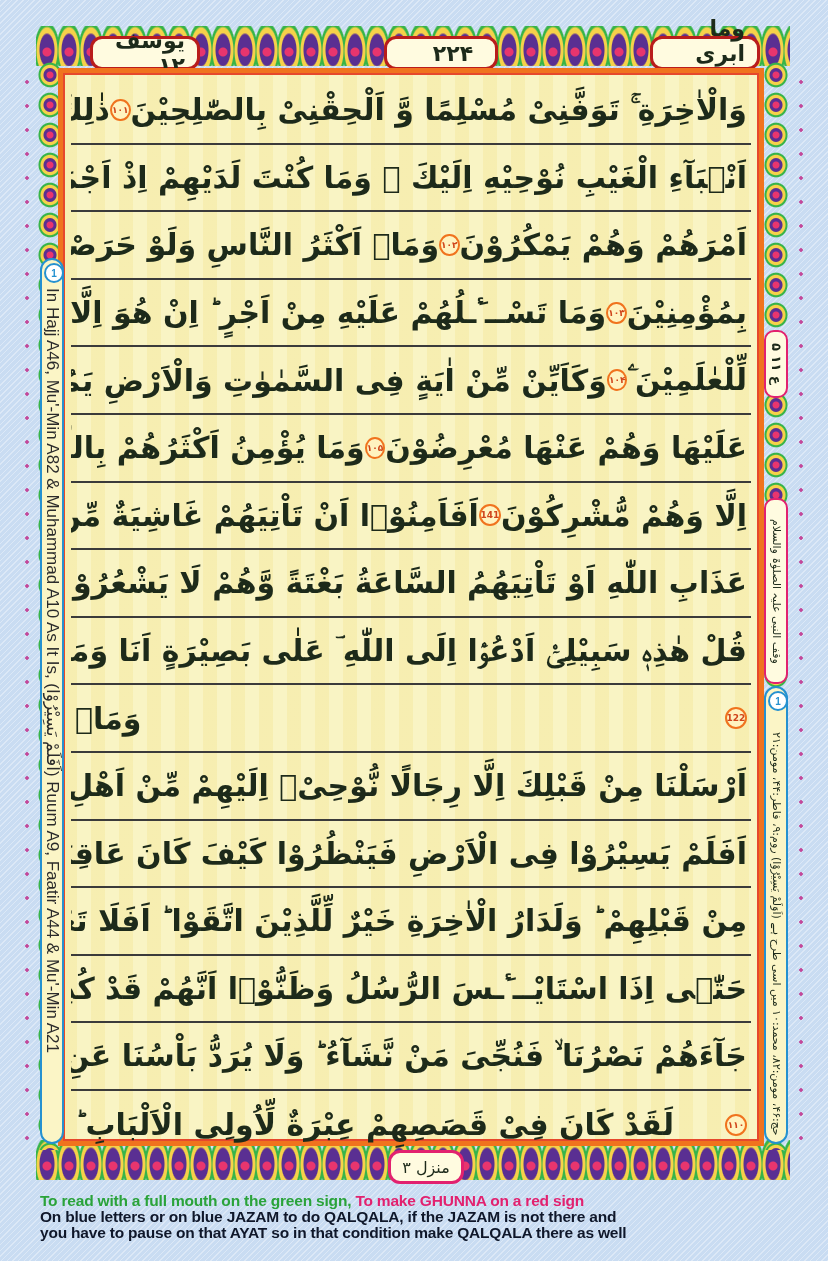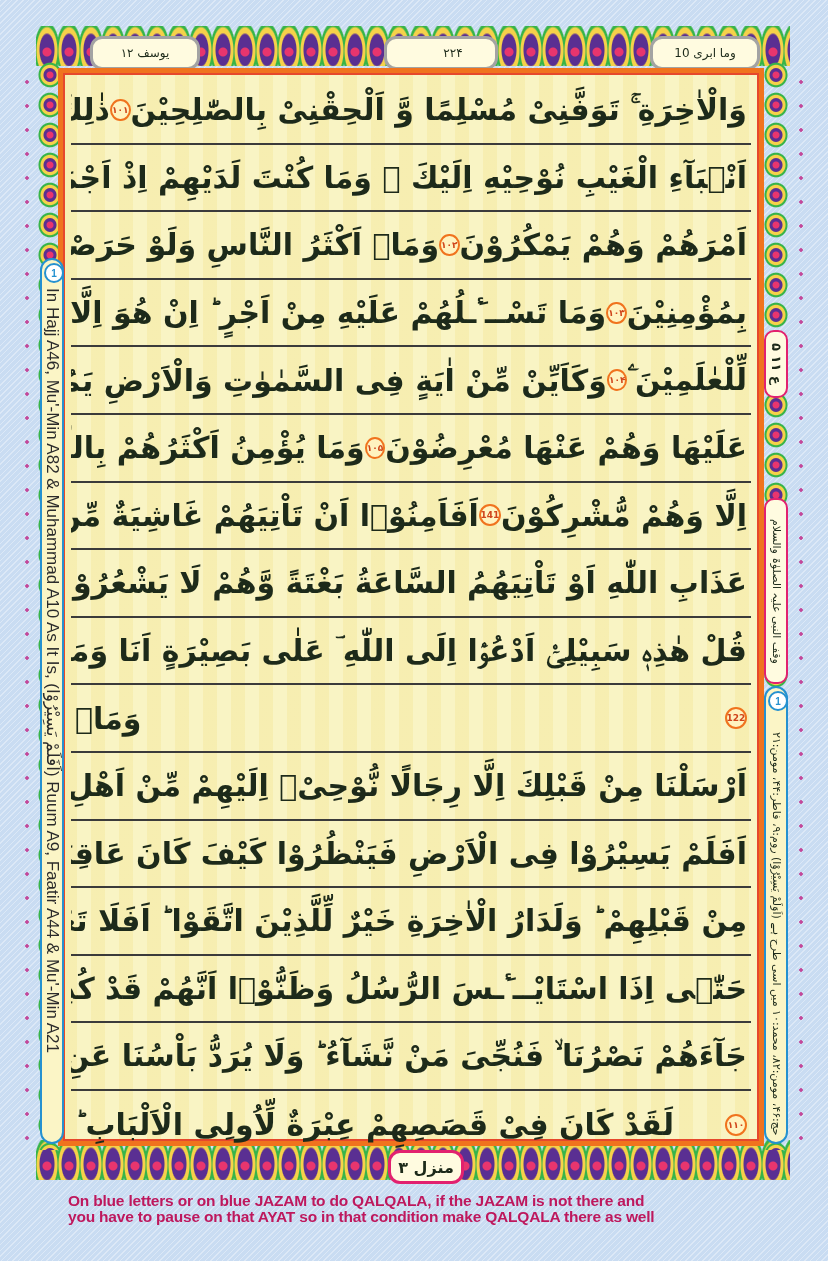--- a/index.html
+++ b/index.html
@@ -61,31 +61,31 @@
   .ayah{
     display:inline-flex;align-items:center;justify-content:center;
     width:18px;height:18px;border-radius:50%;
     border:2px solid #f0731e;color:#d0451b;background:#fff3c0;
     font-size:9px;font-weight:bold;margin:0 0;vertical-align:middle;
   }
 
   
   .cart{
     position:absolute;top:36px;height:28px;padding:0 12px;
-    background:#fffbe0;border:3px solid #a3a3a3;border-radius:12px;
+    background:#fffbe0;border:3px solid #b91c1c;border-radius:12px;
     display:flex;align-items:center;justify-content:center;
-    font-size:12px;font-weight:normal;color:#1d2a1a;direction:rtl;
+    font-size:22px;font-weight:bold;color:#1d2a1a;direction:rtl;
   }
   .cart-surah{left:90px;width:80px;}
   .cart-page{left:384px;width:60px;padding-left:36px;}
   .cart-para{left:650px;width:80px;}
   .cart-manzil{position:absolute;top:1150px;left:388px;width:70px;height:28px;
     background:#fffbe0;border:3px solid #e2216f;border-radius:12px;
     display:flex;align-items:center;justify-content:center;
-    font-size:16px;font-weight:bold;color:#1d2a1a;direction:rtl;}
+    font-size:16px;font-weight:normal;color:#1d2a1a;direction:rtl;}
 
   
   .side-left{
     position:absolute;left:40px;top:258px;width:24px;height:886px;
     background:#fbf5c6;border:2px solid #2591d0;border-radius:12px;box-sizing:border-box;
   }
   .side-left .vtext{
     position:absolute;left:50%;top:28px;
     transform-origin:0 0;transform:rotate(90deg) translateY(-50%);
     white-space:nowrap;font-family:"Liberation Sans", sans-serif;font-size:17px;color:#2b2b2b;
@@ -119,21 +119,21 @@
   }
 
   
   .legend{
     position:absolute;left:40px;top:1193px;width:760px;
     font-family:"Liberation Sans", sans-serif;font-weight:bold;font-size:15.5px;line-height:16px;
     letter-spacing:-0.2px;
   }
   .legend .l1 .green{color:#2aa33a;}
   .legend .l1 .red{color:#e2216f;}
-  .legend .l2,.legend .l3{color:#be185d;margin-left:28px;}
+  .legend .l2,.legend .l3{color:#0f172a;}
 </style>
 </head>
 <body>
 
 <div class="crosses-left"></div>
 <div class="crosses-right"></div>
 <div class="orn-top"></div>
 <div class="orn-bottom"></div>
 <div class="orn-left"></div>
 <div class="orn-right"></div>
@@ -218,15 +218,19 @@
 <div class="side-right-ruku">ع ۱۱ ۵</div>
 <div class="side-right-waqf">وقف النبی علیہ الصلوٰۃ والسلام</div>
 <div class="side-right-note">
   <span class="side-badge">1</span>
   <span class="vtext">حج:۴۶، مومن:۸۲، محمد:۱۰ میں اسی طرح ہے (اَوَلَمْ یَسِیْرُوْا) روم:۹، فاطر:۴۴، مومن:۲۱</span>
 </div>
 
 <div class="cart-manzil">منزل ۳</div>
 
 <div class="legend">
+  <div class="l1">
+    <span class="green">To read with a full mouth on the green sign,</span>
+    <span class="red">To make GHUNNA on a red sign</span>
+  </div>
   <div class="l2">On blue letters or on blue JAZAM to do QALQALA, if the JAZAM is not there and</div>
   <div class="l3">you have to pause on that AYAT so in that condition make QALQALA there as well</div>
 </div>
 
 </body></html>

